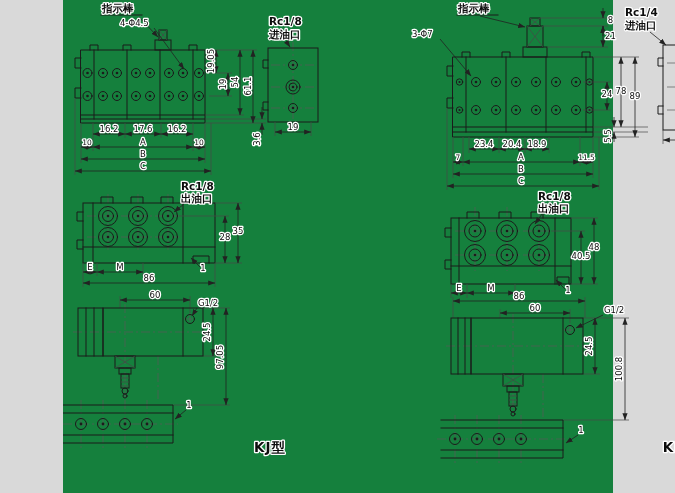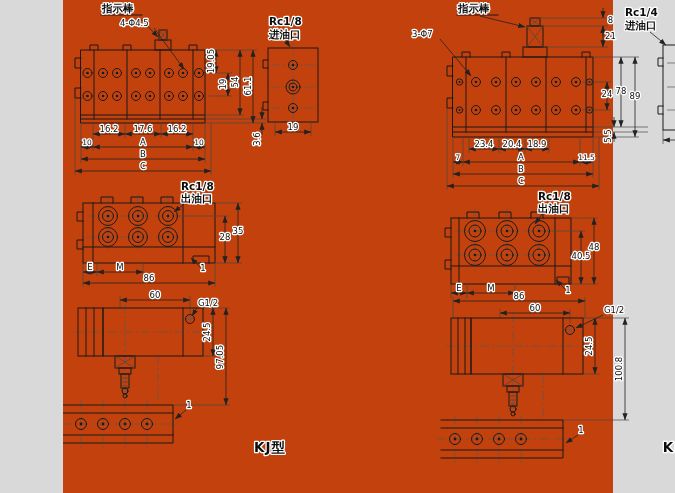--- a/index.html
+++ b/index.html
@@ -1,18 +1,18 @@
 <!DOCTYPE html>
 <html><head>
 <meta charset="utf-8">
 <style>
   *{box-sizing:border-box}
   html,body{margin:0}
   body{background:#d9d9d9}
-  .sheet{width:550px;height:493px;background:#c2410c;margin:0 auto;font-family:"DejaVu Sans","Liberation Sans",sans-serif}
+  .sheet{width:550px;height:493px;background:#15803d;margin:0 auto;font-family:"DejaVu Sans","Liberation Sans",sans-serif}
   svg{display:block}
   .ln{stroke:#1b1b1b;stroke-width:1;fill:none;stroke-linecap:square}
   .thin{stroke:#474747;stroke-width:.7;fill:none}
   .cl{stroke:#5a5a5a;stroke-width:.7;fill:none;stroke-dasharray:9 3 2 3}
   .dim{stroke:#222;stroke-width:.8;fill:none}
   .dd{marker-start:url(#as);marker-end:url(#ae)}
   .de{marker-end:url(#ae)}
   .fillb{fill:#1b1b1b;stroke:none}
   text{fill:#0d0d0d;paint-order:stroke;stroke:#fff;stroke-width:2.6px;stroke-linejoin:round;
        font-family:"DejaVu Sans","Liberation Sans",sans-serif}

